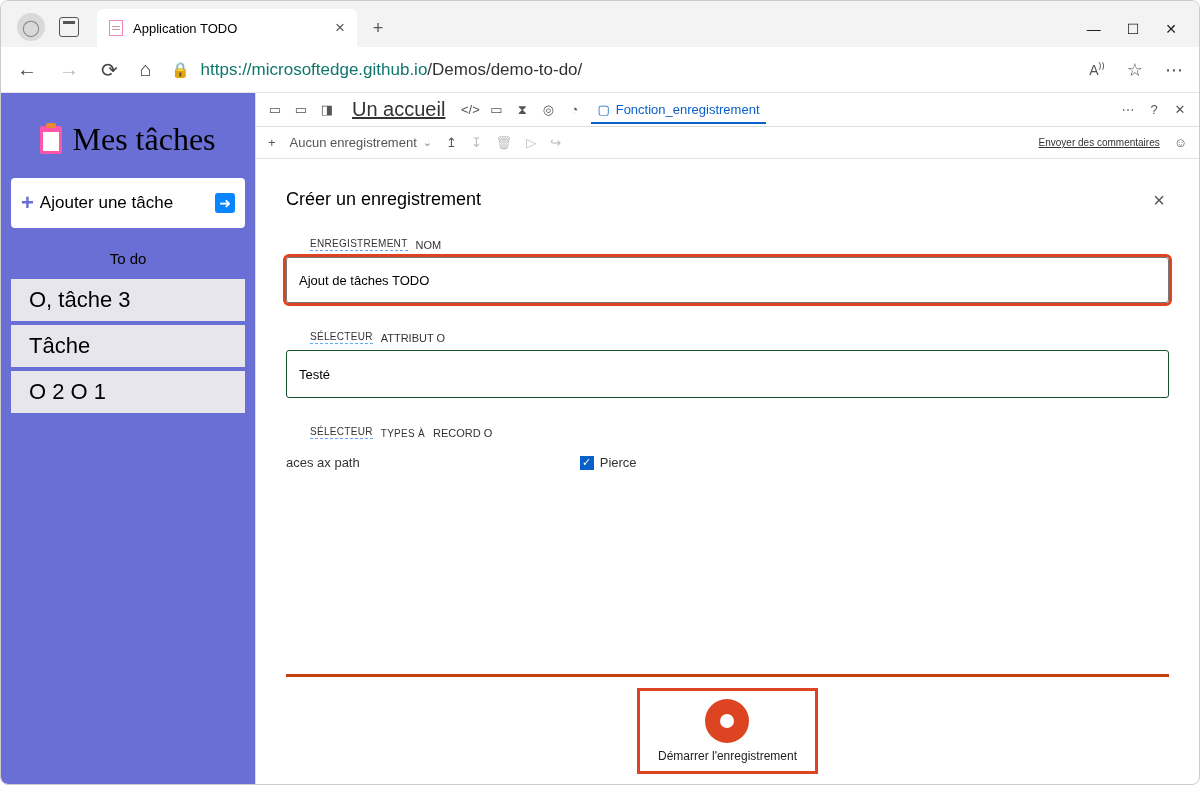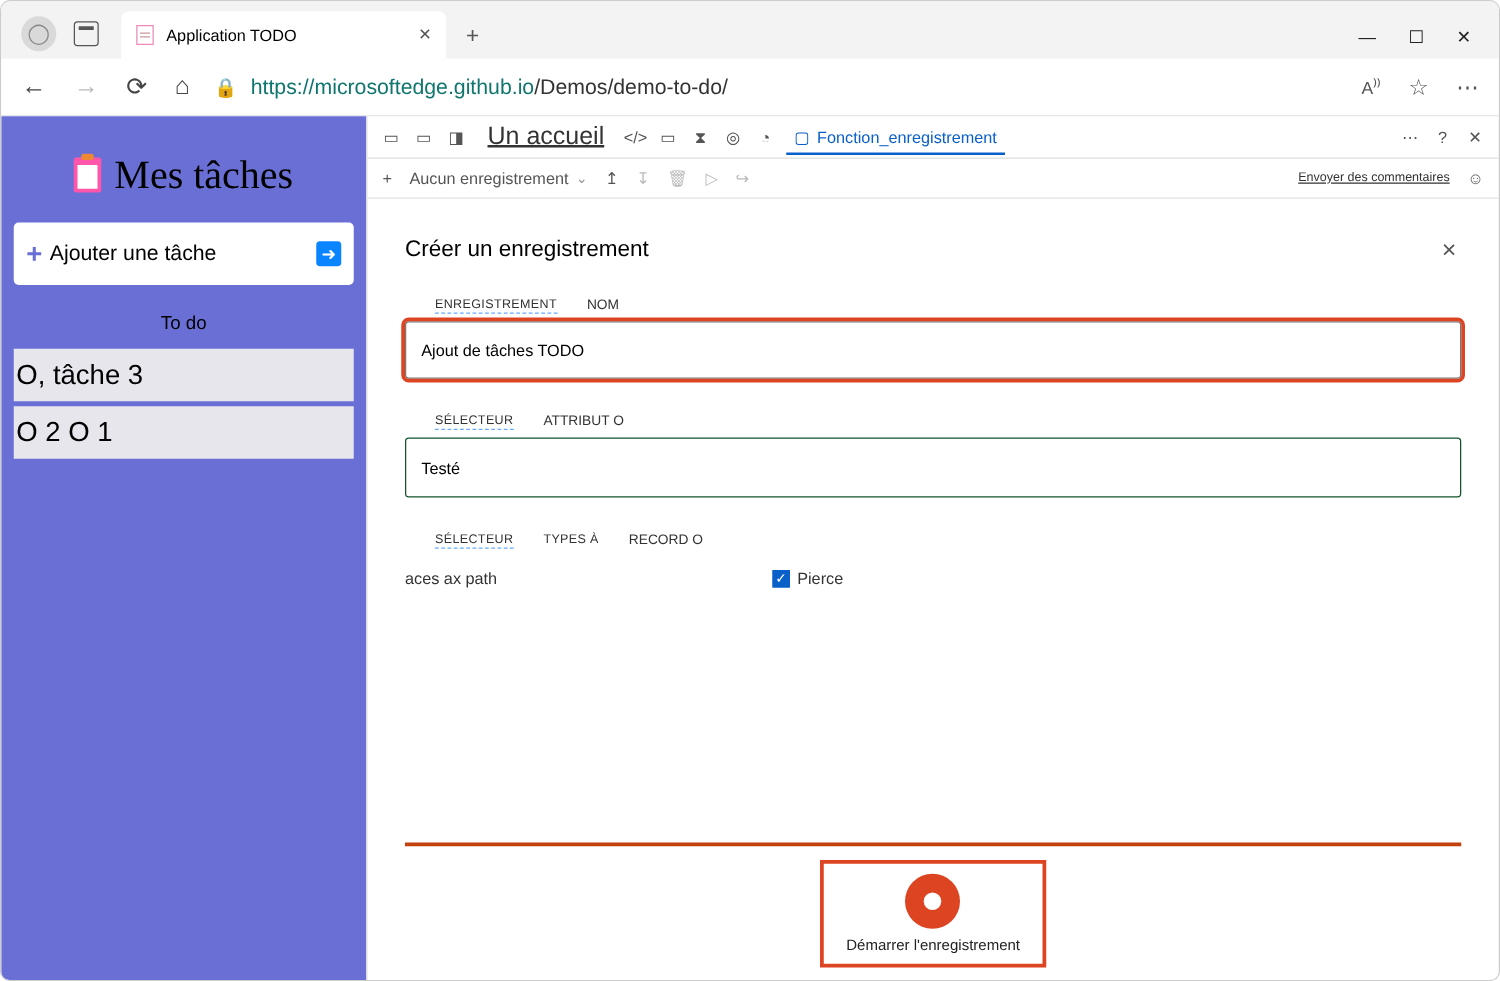--- a/index.html
+++ b/index.html
@@ -66,34 +66,34 @@
   }
   .addrbar .nav-icons{display:flex;gap:22px;align-items:center;color:#444;font-size:20px;}
   .addrbar .nav-icons .disabled{color:#bbb;}
   .addrbar .url{flex:1;display:flex;align-items:center;gap:10px;font-size:17px;color:#333;}
   .addrbar .url .gray{color:#0f766e;}
   .addrbar .right{display:flex;gap:22px;align-items:center;color:#555;font-size:18px;}
 
   
   .content{display:flex;height:calc(100% - 92px);}
   .sidebar{
-    width:292px;background:#6a6fd6;padding:10px;
+    width:254px;background:#6a6fd6;padding:10px;
     display:flex;flex-direction:column;gap:12px;
     font-family: "Times New Roman", serif;
     border-radius:0 0 0 6px;
   }
   .sidebar h1{color:#000;font-size:32px;font-weight:400;text-align:center;margin:18px 0 8px 0;display:flex;align-items:center;justify-content:center;gap:10px;}
   .sidebar h1 .clip{width:22px;height:28px;background:#f5a;border-radius:2px;position:relative;display:inline-block;}
   .sidebar h1 .clip::before{content:'';position:absolute;left:3px;right:3px;top:6px;bottom:3px;background:#fff;}
   .sidebar h1 .clip::after{content:'';position:absolute;left:6px;right:6px;top:-3px;height:5px;background:#e83;border-radius:2px;}
   .addbar{background:#fff;border-radius:4px;padding:12px 10px;display:flex;align-items:center;font-family:"Segoe UI",sans-serif;font-size:17px;}
   .addbar .plus{color:#6a6fd6;font-size:22px;margin-right:6px;font-weight:bold;}
   .addbar .arrow{margin-left:auto;width:20px;height:20px;background:#0a84ff;color:#fff;display:flex;align-items:center;justify-content:center;border-radius:3px;font-size:14px;}
   .sidebar .section{color:#000;text-align:center;font-family:"Segoe UI",sans-serif;font-size:15px;margin-top:10px;}
-  .task{background:#e6e6ec;padding:8px 2px;font-family:"Segoe UI",sans-serif;font-size:22px;color:#000;}
+  .task{background:#e6e6ec;padding:8px 18px;font-family:"Segoe UI",sans-serif;font-size:22px;color:#000;}
   .tasks{display:flex;flex-direction:column;gap:4px;}
 
   
   .devtools{flex:1;display:flex;flex-direction:column;border-left:1px solid #ddd;}
   .dt-tabs{
     height:34px;border-bottom:1px solid #ddd;display:flex;align-items:center;gap:8px;padding:0 10px;font-size:13px;color:#333;
   }
   .dt-tabs .ico{width:18px;height:18px;display:flex;align-items:center;justify-content:center;color:#555;}
   .dt-tabs .label{padding:0 8px;font-size:20px;text-decoration:underline;}
   .dt-tabs .active{color:#0a60c9;border-bottom:2px solid #0a60c9;padding:6px 6px 5px 6px;display:flex;align-items:center;gap:6px;font-size:13px;}
@@ -101,21 +101,21 @@
   .dt-subbar{
     height:32px;border-bottom:1px solid #e1e1e1;display:flex;align-items:center;gap:14px;padding:0 12px;color:#555;font-size:13px;
   }
   .dt-subbar .sel{display:flex;align-items:center;gap:6px;}
   .dt-subbar .chev{font-size:11px;color:#888;}
   .dt-subbar .send{margin-left:auto;font-size:10px;text-decoration:underline;color:#333;}
 
   .panel{flex:1;padding:30px 30px 0 30px;position:relative;display:flex;flex-direction:column;overflow:hidden;}
   .panel h2{font-size:18px;font-weight:400;margin-bottom:28px;}
   .panel .close-x{position:absolute;top:30px;right:34px;color:#555;font-size:20px;cursor:pointer;}
-  .fieldlabel{font-size:10px;letter-spacing:.3px;color:#333;display:flex;gap:24px;align-items:flex-start;margin-bottom:6px;padding-left:24px;}
+  .fieldlabel{font-size:10px;letter-spacing:.3px;color:#333;display:flex;gap:8px;align-items:flex-end;margin-bottom:6px;padding-left:24px;}
   .fieldlabel .big{font-size:11px;letter-spacing:0;}
   .fieldlabel .dotted{border-bottom:1px dashed #6af;padding-bottom:1px;}
   .input{width:100%;border:1px solid #14532d;border-radius:3px;height:48px;padding:0 12px;font-size:13px;margin-bottom:28px;}
   .input.highlight{outline:3px solid #d42; outline-offset:0; border:1px solid #777;height:46px;}
   .checks{display:flex;align-items:center;gap:220px;margin-top:10px;font-size:13px;color:#333;}
   .checks label{display:flex;gap:6px;align-items:center;}
   .cb{width:14px;height:14px;border:1px solid #666;display:inline-flex;align-items:center;justify-content:center;font-size:11px;color:#fff;}
   .cb.checked{background:#0a60c9;border-color:#0a60c9;}
 
   .footer{
@@ -172,20 +172,21 @@
       <span>Mes tâches</span>
     </h1>
     <div class="addbar">
       <span class="plus">+</span>
       <span>Ajouter une tâche</span>
       <span class="arrow">➜</span>
     </div>
     <div class="section">To do</div>
     <div class="tasks">
       <div class="task">O, tâche 3</div>
+      <div class="task">Tâche</div>
       <div class="task">O 2 O 1</div>
     </div>
   </div>
 
   <div class="devtools">
     <div class="dt-tabs">
       <span class="ico">▭</span>
       <span class="ico">▭</span>
       <span class="ico">◨</span>
       <span class="label">Un accueil</span>

